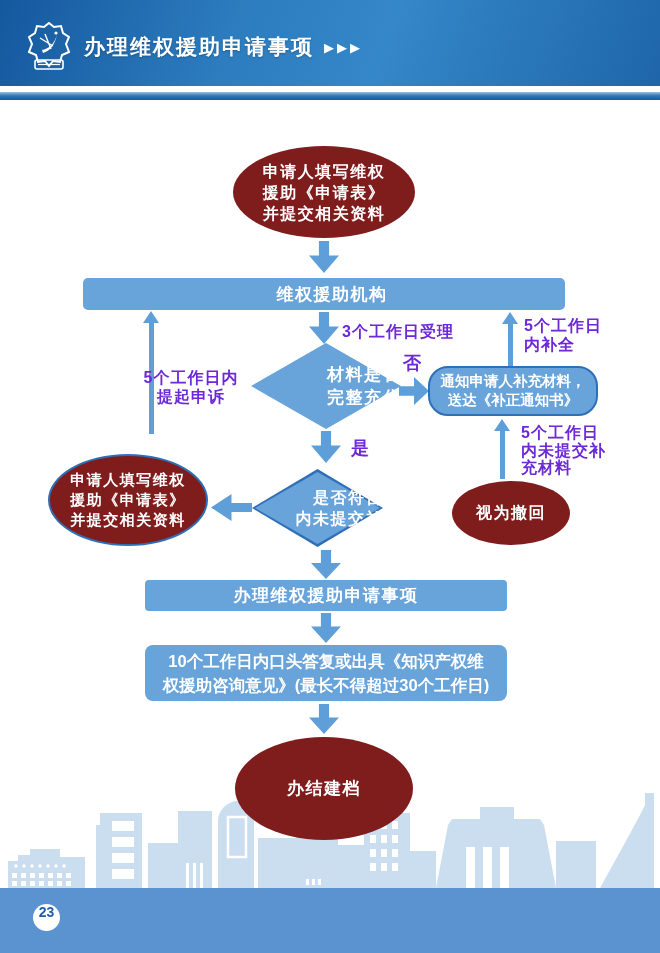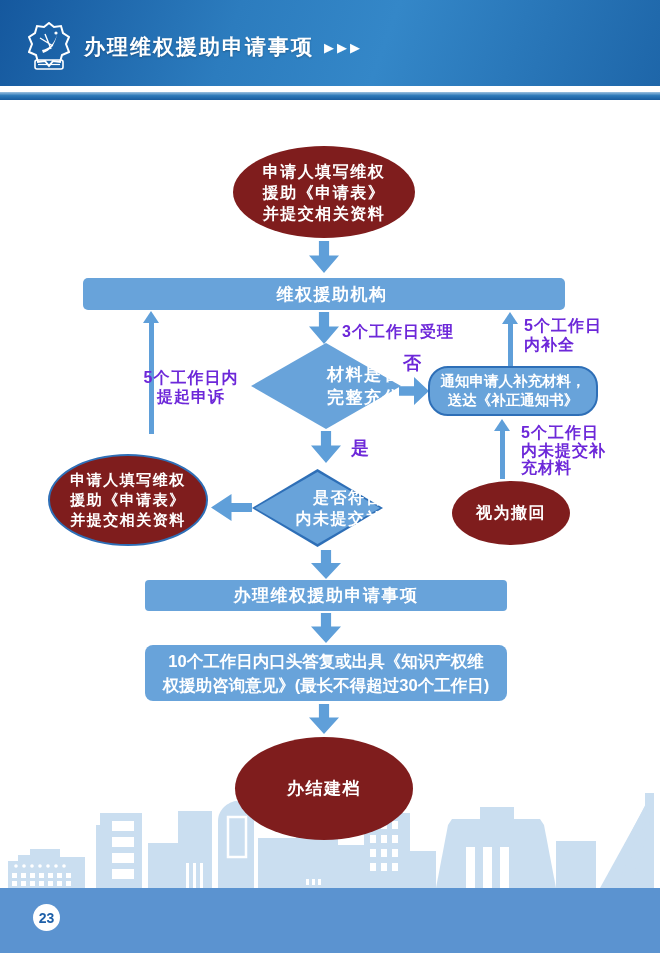--- a/index.html
+++ b/index.html
@@ -25,21 +25,21 @@
   .stripe {
     position:absolute; left:0; top:92px; width:660px; height:8px;
     background:linear-gradient(180deg,#9cc1e0 0%,#2e7ab9 45%,#1a5c9e 100%);
   }
 
   
   .skyline { position:absolute; left:0; top:783px; width:660px; height:105px; z-index:1; }
   .footer-band { position:absolute; left:0; top:888px; width:660px; height:65px; background:#5b93d0; z-index:2; }
   .page-badge {
     position:absolute; left:33px; top:904px; width:27px; height:27px; border-radius:50%;
-    background:#ffffff; z-index:3; display:flex; align-items:center; justify-content:center;
+    background:#ffffff; z-index:3; display:flex; align-items:flex-start; justify-content:center;
     color:#1d5fa8; font-size:14px; font-weight:700;
   }
 
   
   .shape-text { color:#ffffff; font-weight:700; text-align:center; letter-spacing:1.5px; }
   .flow { position:absolute; inset:0; z-index:4; }
 
   .ellipse {
     position:absolute; border-radius:50%; background:#7f1d1d;
     display:flex; flex-direction:column; align-items:center; justify-content:center;

